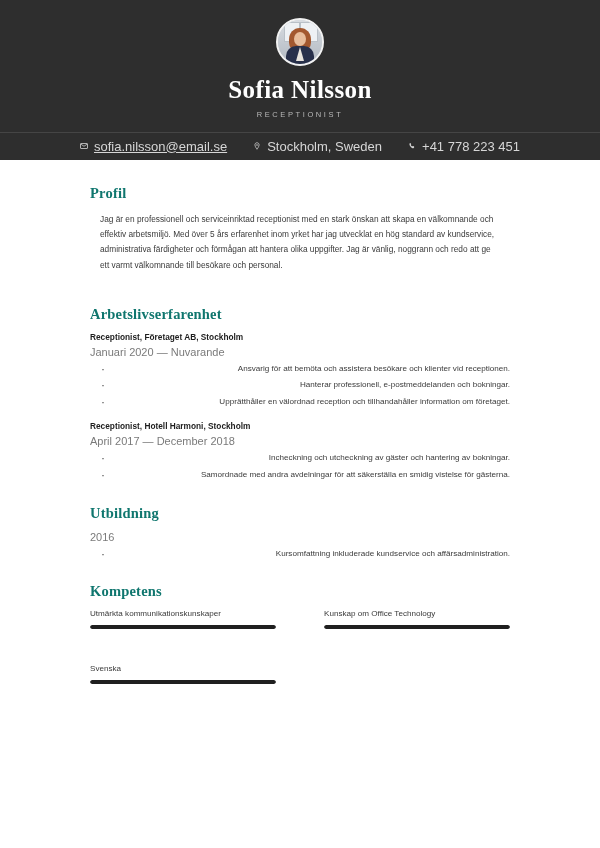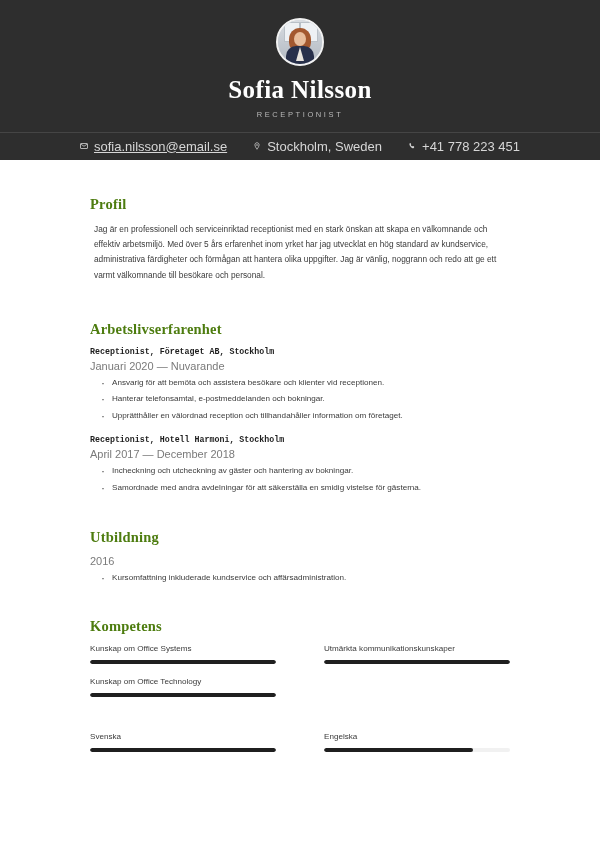--- a/index.html
+++ b/index.html
@@ -71,40 +71,40 @@
     color:#d6d6d6;text-decoration:underline;
   }
 
   
   .content{padding:24px 90px 0 90px;}
   .section{margin-bottom:0;}
   h2.sec{
     font-family:"Liberation Serif", serif;
     font-weight:bold;
     font-size:14.5px;
-    color:#4d7c0f;
-    margin:12px 0 9px 0;
+    color:#0f766e;
+    margin:1px 0 9px 0;
     letter-spacing:.2px;
   }
   .sec-gap{height:22px;}
   p.profile{
     font-size:8.3px;
     line-height:1.85;
     color:#3a3a3a;
-    margin:4px;
+    margin:10px;
   }
   .job{margin-bottom:13px;}
   .job:last-child{margin-bottom:0;}
   .job-title{
-    font-size:8.3px;font-weight:bold;color:#1d1d1d;margin:0 0 4px 0;font-family:Liberation Mono, monospace;
+    font-size:8.3px;font-weight:bold;color:#1d1d1d;margin:0 0 4px 0;
   }
   .job-dates{
     font-size:11px;color:#7a7a7a;margin:0 0 5px 0;
   }
-  ul.bullets{margin:0;padding:0 0 0 22px;list-style:none;}
+  ul.bullets{margin:0;padding:0 0 0 22px;list-style:none;text-align:right;}
   ul.bullets li{
     font-size:8.1px;color:#3a3a3a;line-height:1.55;
     margin-bottom:4px;position:relative;
   }
   ul.bullets li:last-child{margin-bottom:0;}
   ul.bullets li:before{
     content:"·";position:absolute;left:-11px;top:-1px;
     font-size:12px;color:#4a4a4a;line-height:1.2;
   }
 
@@ -188,21 +188,21 @@
     <div class="sec-gap"></div>
 
     <div class="section">
       <h2 class="sec">Arbetslivserfarenhet</h2>
 
       <div class="job">
         <div class="job-title">Receptionist, Företaget AB, Stockholm</div>
         <div class="job-dates">Januari 2020 — Nuvarande</div>
         <ul class="bullets">
           <li>Ansvarig för att bemöta och assistera besökare och klienter vid receptionen.</li>
-          <li>Hanterar telefonsamtal, e-postmeddelanden och bokningar.</li>
+          <li>Hanterar professionell, e-postmeddelanden och bokningar.</li>
           <li>Upprätthåller en välordnad reception och tillhandahåller information om företaget.</li>
         </ul>
       </div>
 
       <div class="job">
         <div class="job-title">Receptionist, Hotell Harmoni, Stockholm</div>
         <div class="job-dates">April 2017 — December 2018</div>
         <ul class="bullets">
           <li>Incheckning och utcheckning av gäster och hantering av bokningar.</li>
           <li>Samordnade med andra avdelningar för att säkerställa en smidig vistelse för gästerna.</li>
@@ -220,26 +220,20 @@
           <li>Kursomfattning inkluderade kundservice och affärsadministration.</li>
         </ul>
       </div>
     </div>
 
     <div class="sec-gap"></div>
 
     <div class="section">
       <h2 class="sec">Kompetens</h2>
       <div class="bar-grid">
-        <div class="bar-item">
-          <div class="bar-label">Kunskap om Office Systems</div>
-          <div class="bar-track">
-            <div class="bar-fill" style="width: 100%;"></div>
-          </div>
-        </div>
         <div class="bar-item">
           <div class="bar-label">Utmärkta kommunikationskunskaper</div>
           <div class="bar-track">
             <div class="bar-fill" style="width: 100%;"></div>
           </div>
         </div>
         <div class="bar-item">
           <div class="bar-label">Kunskap om Office Technology</div>
           <div class="bar-track">
             <div class="bar-fill" style="width: 100%;"></div>
@@ -251,23 +245,17 @@
     <div class="sec-gap"></div>
 
     <div class="section">
       <div class="bar-grid">
         <div class="bar-item">
           <div class="bar-label">Svenska</div>
           <div class="bar-track">
             <div class="bar-fill" style="width: 100%;"></div>
           </div>
         </div>
-        <div class="bar-item">
-          <div class="bar-label">Engelska</div>
-          <div class="bar-track">
-            <div class="bar-fill" style="width: 80%;"></div>
-          </div>
-        </div>
       </div>
     </div>
 
   </div>
 </div>
 
 </body></html>

